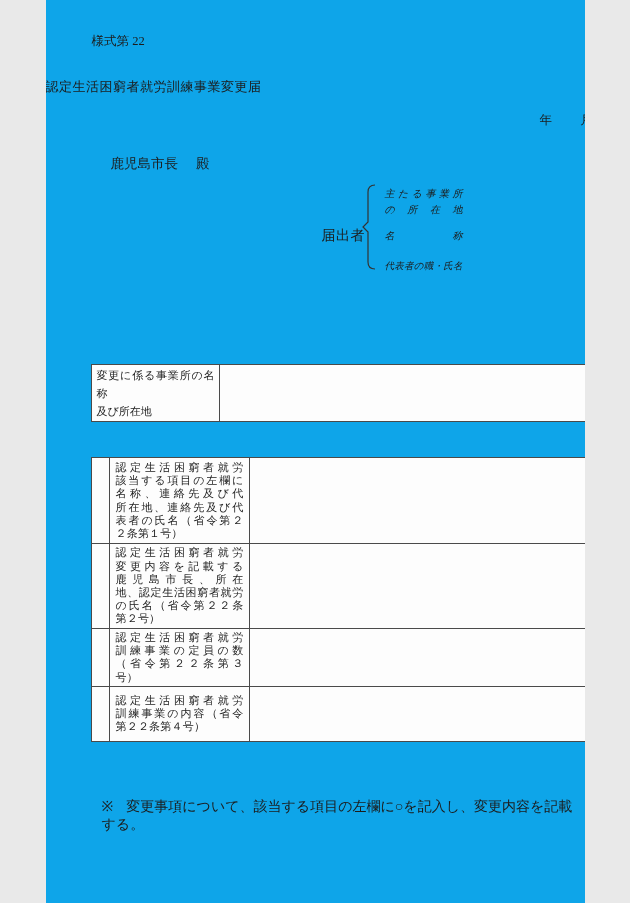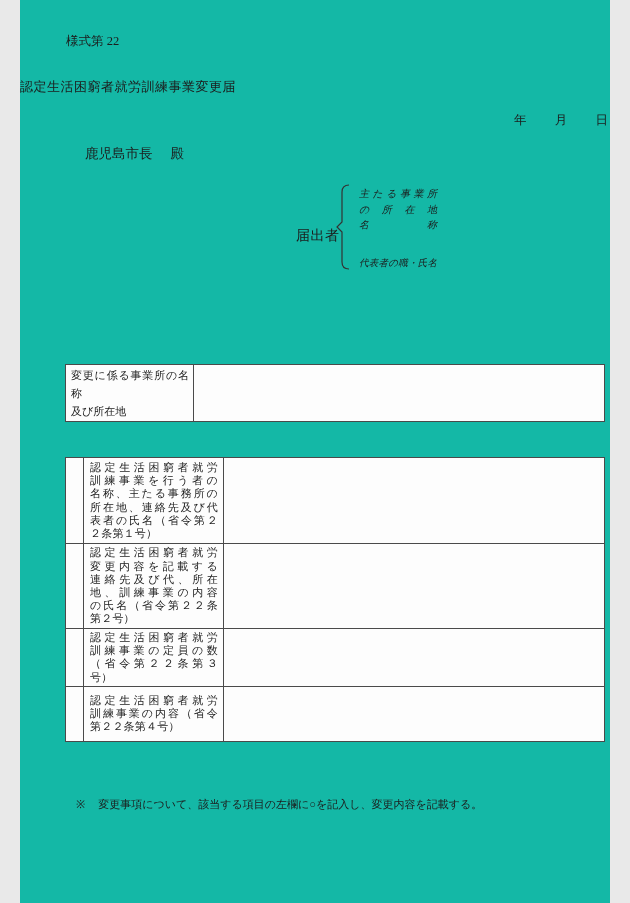--- a/index.html
+++ b/index.html
@@ -1,42 +1,42 @@
 <!DOCTYPE html>
 <html><head>
 <meta charset="utf-8">
 <style>
   html,body{margin:0;padding:0;background:#e9e9e9;}
   .page{
-    position:relative;width:590px;height:903px;margin:0 auto;
-    background:#14b8a6;color:#1c1c1c;
+    position:relative;width:539px;height:903px;margin:0 auto;
+    background:#0ea5e9;color:#1c1c1c;
     font-family:"Liberation Serif","DejaVu Serif",serif;
     overflow:hidden;
   }
   .abs{position:absolute;}
   .form-number{left:46px;top:33px;font-size:12.5px;}
   .doc-title{left:0;right:0;top:78px;text-align:left;font-size:13px;letter-spacing:0.5px;}
   .header-date{left:494px;top:112px;width:94px;display:flex;justify-content:space-between;font-size:12.5px;}
-  .addressee{left:65px;top:145px;font-size:13.5px;}
+  .addressee{left:65px;top:155px;font-size:13.5px;}
   .addressee .gap{display:inline-block;width:18px;}
   .notifier-label{left:276px;top:227px;font-size:14px;letter-spacing:0.5px;}
   .brace{left:316px;top:184px;}
   .nfields{left:339px;top:186px;width:78px;font-size:10px;line-height:15.5px;font-style:italic;}
-  .nfields .f2{}
-  .nfields .f3{margin-top:23px;font-size:9.5px;}
+  .nfields .f2{margin-top:11px;}
+  .nfields .f3{margin-top:15px;font-size:9.5px;}
   .jl{text-align:justify;text-align-last:justify;}
   .para{left:45px;top:300px;width:544px;font-size:12.4px;line-height:21px;}
   table{border-collapse:collapse;table-layout:fixed;background:#fdfdfd;}
   td{border:1px solid #4a4a4a;padding:0;vertical-align:middle;overflow:hidden;}
   .t1{left:45px;top:364px;width:539px;}
   .t1 .lbl{padding:1px 4px 1px 5px;font-size:11px;line-height:18px;}
   .t2{left:45px;top:457px;width:539px;}
   .t2 .lbl{padding:2px 5px 2px 6px;font-size:11px;line-height:13.2px;letter-spacing:0.2px;}
   .date-inline{display:flex;justify-content:space-between;width:100px;margin-left:140px;font-size:11.5px;}
-  .footnote{left:56px;top:796px;font-size:11px;}
+  .footnote{left:56px;top:796px;font-size:14px;}
   .footnote .sym{margin-right:13px;}
 </style>
 </head>
 <body>
 
 <div class="page">
 
   <div class="abs form-number">様式第 22</div>
 
   <div class="abs doc-title">認定生活困窮者就労訓練事業変更届</div>
@@ -87,35 +87,35 @@
     <colgroup>
         <col style="width:18px">
         <col style="width:140px">
         <col style="width:381px">
       </colgroup>
     <tbody>
         <tr style="height:86px">
       <td></td>
       <td class="lbl">
         <div class="jl">認定生活困窮者就労</div>
-        <div class="jl">訓練事業を行う者の</div>
-        <div class="jl">名称、主たる事務所の</div>
+        <div class="jl">該当する項目の左欄に</div>
+        <div class="jl">名称、連絡先及び代</div>
         <div class="jl">所在地、連絡先及び代</div>
         <div class="jl">表者の氏名（省令第２</div>
         <div>２条第１号）</div>
       </td>
       <td></td>
     </tr>
     <tr style="height:85px">
       <td></td>
       <td class="lbl">
         <div class="jl">認定生活困窮者就労</div>
         <div class="jl">変更内容を記載する</div>
-        <div class="jl">連絡先及び代、所在</div>
-        <div class="jl">地、訓練事業の内容</div>
+        <div class="jl">鹿児島市長、所在</div>
+        <div class="jl">地、認定生活困窮者就労</div>
         <div class="jl">の氏名（省令第２２条</div>
         <div>第２号）</div>
       </td>
       <td></td>
     </tr>
     <tr style="height:52px">
       <td></td>
       <td class="lbl">
         <div class="jl">認定生活困窮者就労</div>
         <div class="jl">訓練事業の定員の数</div>

